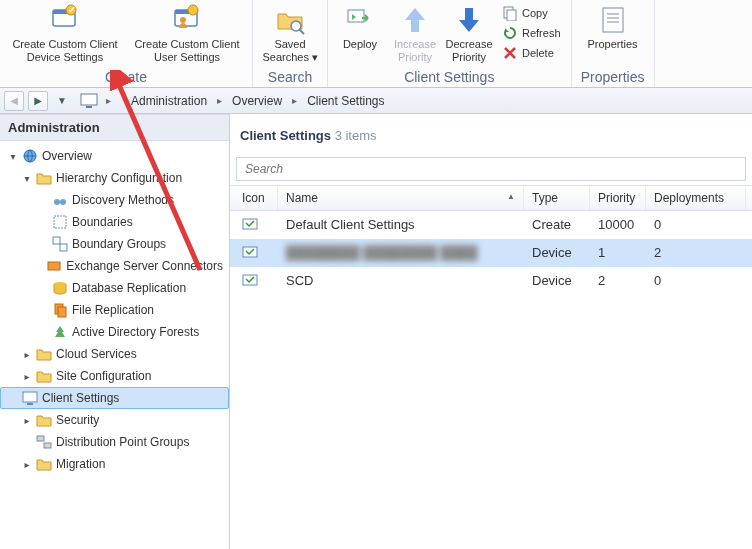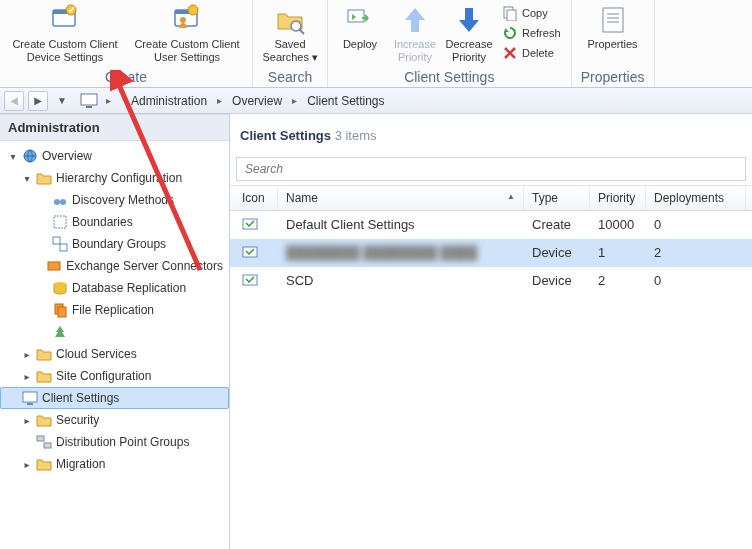--- a/index.html
+++ b/index.html
@@ -300,20 +300,21 @@
           </span>
           <span>File Replication</span>
         </div>
       <div class="tree-item indent2">
           <span class="expander"></span>
           <span class="tico">
             <svg width="16" height="16">
               <path d="M8 2l4 6h-2l3 5H3l3-5H4z" fill="#5fae5f"></path>
             </svg>
           </span>
+          <span>Active Directory Forests</span>
         </div>
 
       <div class="tree-item indent1">
           <span class="expander">▸</span>
           <span class="tico">
             <svg width="16" height="16">
               <path d="M1 4h5l1 2h8v8H1z" fill="#f7d271" stroke="#c89a2a"></path>
             </svg>
           </span>
           <span>Cloud Services</span>

